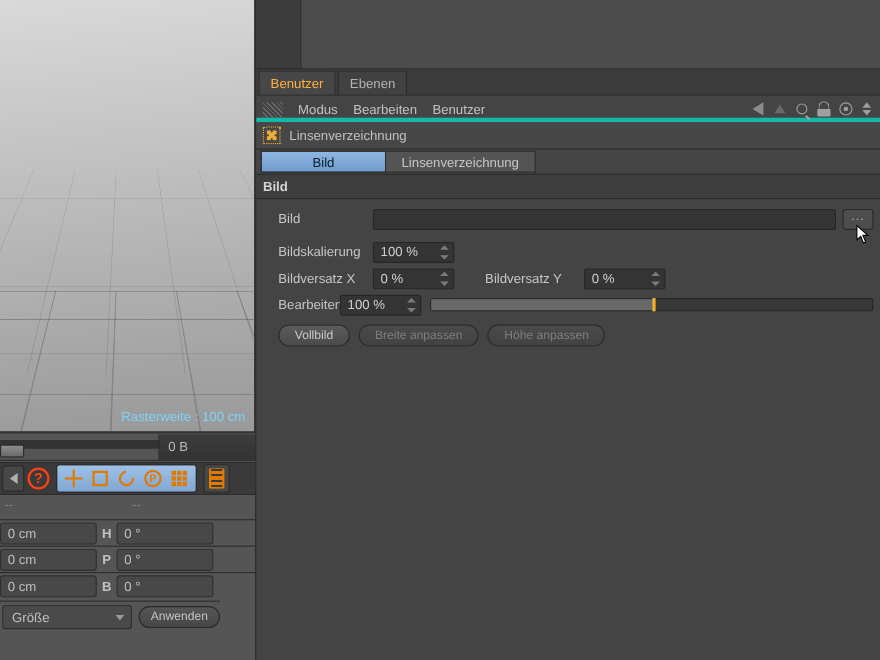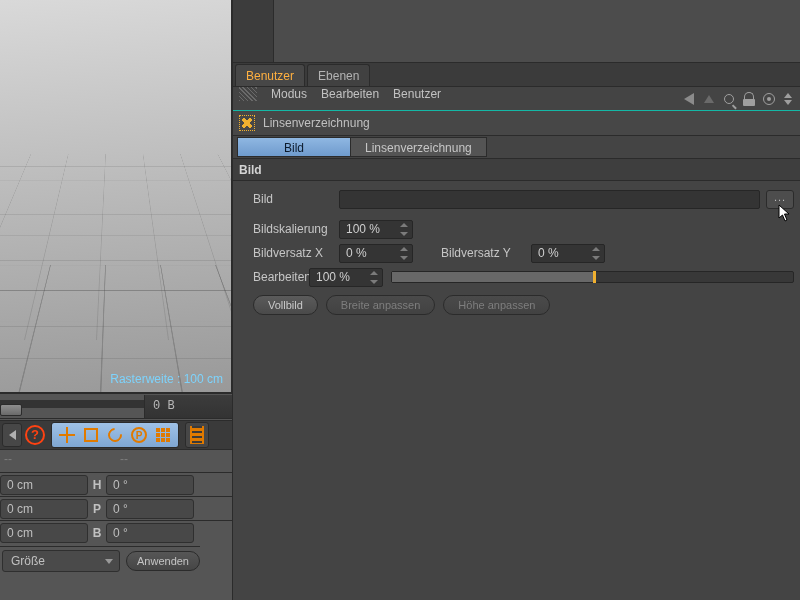--- a/index.html
+++ b/index.html
@@ -48,21 +48,21 @@
   }
   .scrub-handle {
     position: absolute; left: 0; top: 4px; width: 22px; height: 12px;
     background: linear-gradient(#8e8e8e,#6a6a6a); border: 1px solid #2b2b2b; border-radius: 2px;
   }
 
   .frame-indicator {
     position: absolute; left: 144px; top: 395px; width: 88px; height: 23px;
     border-left: 1px solid #2b2b2b;
     background: linear-gradient(#3c3c3c,#333333);
-    padding-left: 8px; line-height: 23px; color: #b8b8b8; font-family: Liberation Mono, monospace;
+    padding-left: 8px; line-height: 23px; color: #b8b8b8;
   }
 
   .tool-row {
     position: absolute; left: 0; top: 420px; width: 232px; height: 30px;
     background: #3a3a3a; border-top: 1px solid #2b2b2b; border-bottom: 1px solid #2b2b2b;
     display: flex; align-items: center;
   }
   .nav-btn {
     width: 20px; height: 24px; margin-left: 2px; background: #474747; border: 1px solid #2b2b2b;
     border-radius: 3px; display: flex; align-items: center; justify-content: center;
@@ -121,22 +121,22 @@
   }
   .top-gap { height: 63px; background:#3c3c3c; border-bottom:1px solid #2b2b2b; position:relative;}
   .top-inner { position:absolute; left:40px; top:0; right:0; bottom:0; background:#4c4c4c; border-left:1px solid #2b2b2b;}
 
   .tab-strip { position:relative; height:24px; background:#3b3b3b; border-bottom:1px solid #2b2b2b;
                display:flex; align-items:flex-end; padding-left:2px;}
   .tab { height:22px; padding:0 10px; line-height:22px; color:#b3b3b3; border:1px solid #2b2b2b;
          border-bottom:none; border-radius:3px 3px 0 0; background:#414141; margin-right:2px;}
   .tab.active { color:#ffb040; background:#474747; }
 
-  .menu-strip { height:24px; background:#444444; display:flex; align-items:flex-start; padding-left:6px; gap:14px;
-                border-bottom:1px solid #14b8a6; position:relative;}
+  .menu-strip { height:24px; background:#444444; display:flex; align-items:flex-end; padding-left:6px; gap:14px;
+                border-bottom:4px solid #14b8a6; position:relative;}
   .menu-strip .hatching { width:18px; height:14px; background:repeating-linear-gradient(45deg,#6a6a6a 0 1px, transparent 1px 3px); }
   .menu-item { color:#c2c2c2; }
   .strip-icons { position:absolute; right:4px; top:0; height:24px; display:flex; align-items:center; gap:6px; }
   .si { width:14px; height:14px; display:flex; align-items:center; justify-content:center; color:#9f9f9f; }
   .si-back { width:0;height:0;border-top:6px solid transparent;border-bottom:6px solid transparent;border-right:10px solid #8b8b8b;}
   .si-up   { width:0;height:0;border-left:5px solid transparent;border-right:5px solid transparent;border-bottom:8px solid #6a6a6a;}
   .si-search{ width:10px;height:10px;border:1.5px solid #9f9f9f;border-radius:50%; position:relative;}
   .si-search::after{content:"";position:absolute;right:-4px;bottom:-4px;width:5px;height:1.5px;background:#9f9f9f;transform:rotate(45deg);}  
   .si-lock{ width:10px;height:8px;border:1.5px solid #9f9f9f;border-bottom:none;border-radius:5px 5px 0 0; position:relative; top:-3px;}
   .si-lock::after{content:"";position:absolute;left:-2px;top:6px;width:12px;height:7px;background:#9f9f9f;border-radius:1px;}

